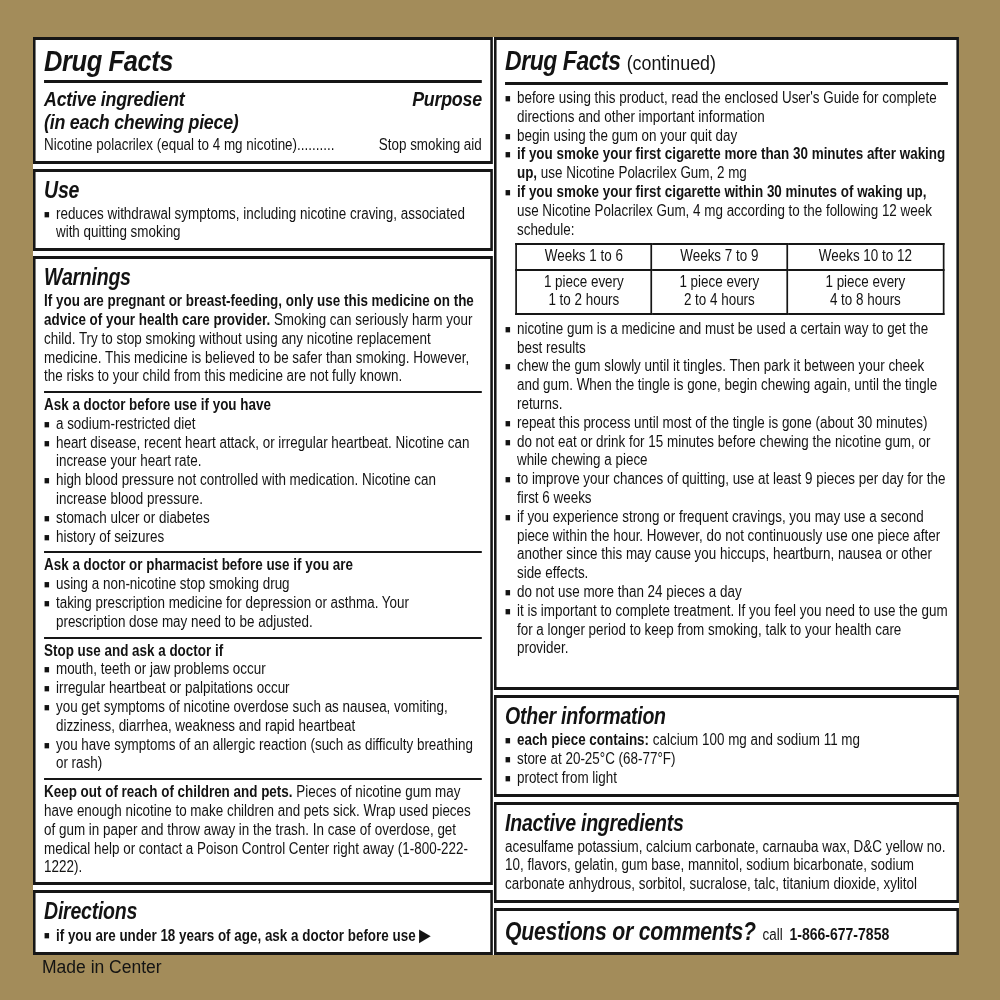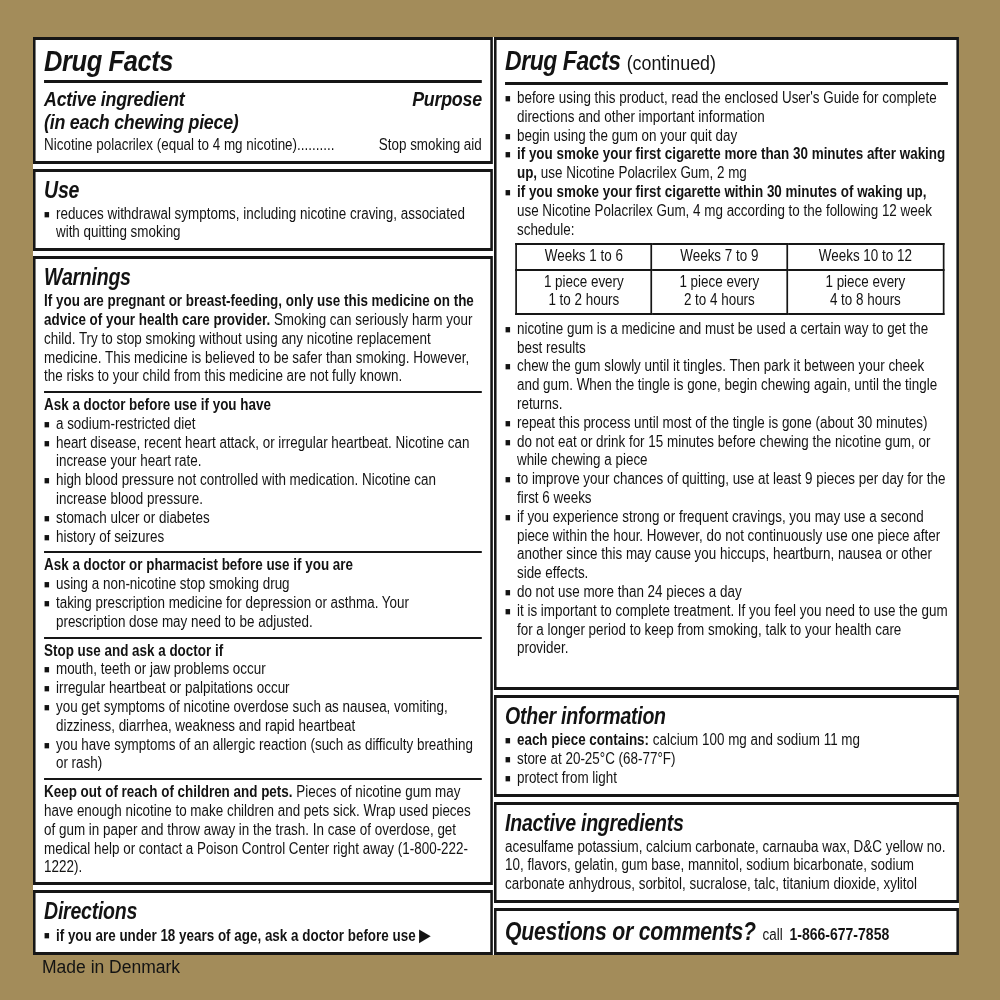--- a/index.html
+++ b/index.html
@@ -285,13 +285,13 @@
 
   <div class="bx">
     <div class="q-row">
       <span class="q-head">Questions or comments?</span>
       <span class="q-call">call</span>
       <span class="q-phone">1-866-677-7858</span>
     </div>
   </div>
 </div>
 
-<div id="made-in">Made in Denmark</div>
+<div id="made-in">Made in Center</div>
 
 </body></html>

